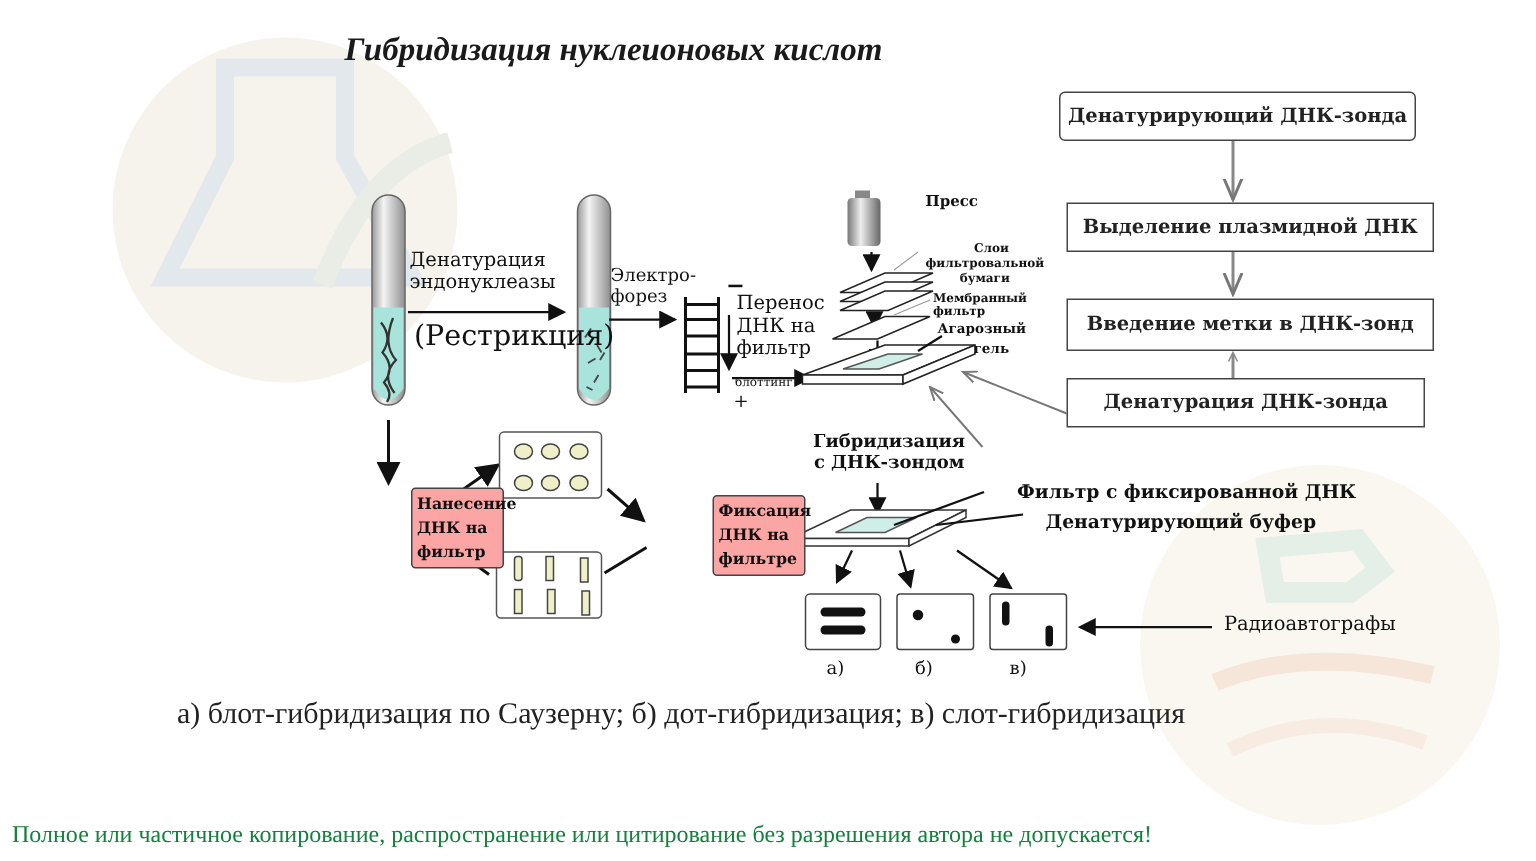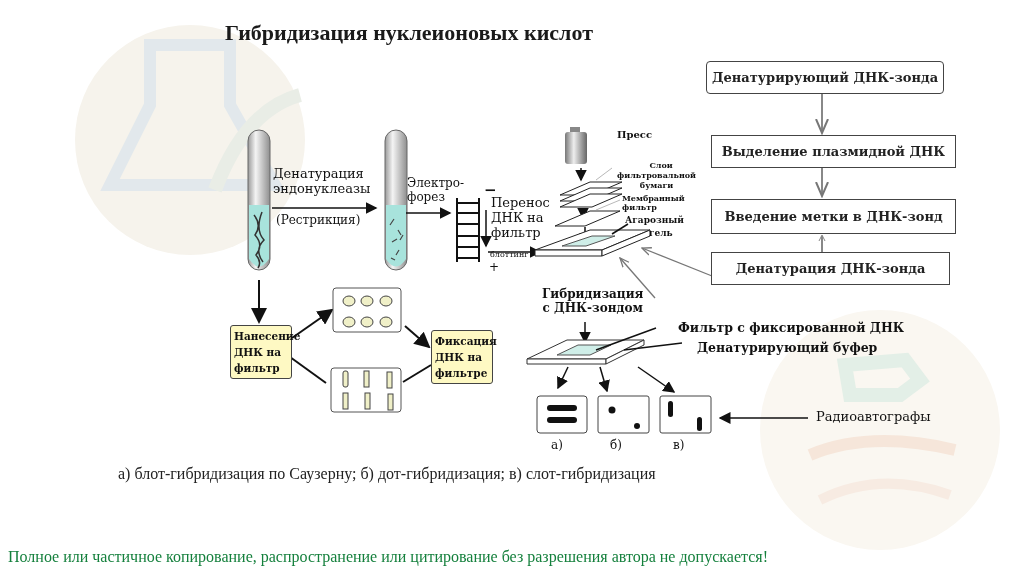--- a/index.html
+++ b/index.html
@@ -1,30 +1,30 @@
 <!DOCTYPE html>
 <html><head>
 <meta charset="utf-8">
 <style>
   html, body { margin:0; padding:0; }
   body { width:1024px; height:574px; background:#ffffff; position:relative; overflow:hidden;
          font-family:"DejaVu Serif", serif; color:#111; }
   .abs { position:absolute; }
   .title { left:0; width:818px; top:20px; text-align:center; font-family:"Liberation Serif", serif;
-           font-size:22px; font-weight:bold; color:#1a1a1a; }
+           font-size:22px; font-weight:bold; color:#1a1a1a;font-style:italic; }
   .wm { position:absolute; pointer-events:none; }
   .flowbox { position:absolute; border:1px solid #444; background:#fff;
              font-family:"DejaVu Serif", serif; font-size:13px; font-weight:bold;
              display:flex; align-items:center; justify-content:center; white-space:nowrap; color:#222; }
   .flowbox.rounded { border-radius:4px; }
   .lbl { position:absolute; font-family:"DejaVu Serif", serif; color:#111; white-space:nowrap; }
   .b { font-weight:bold; }
-  .greenbox { position:absolute; background:#fef9c3; border:1px solid #444; border-radius:3px;
-              font-family:"DejaVu Serif", serif; font-size:10.5px; font-weight:bold; line-height:16px; padding:2px 3px; }
-  .caption { left:118px; top:465px; font-family:"Liberation Serif", serif; font-size:16px; color:#222; }
+  .greenbox { position:absolute; background:#fca5a5; border:1px solid #444; border-radius:3px;
+              font-family:"DejaVu Serif", serif; font-size:10.5px; font-weight:bold; line-height:16px; padding:2px 3px;margin-left:44px; }
+  .caption { left:118px; top:465px; font-family:"Liberation Serif", serif; font-size:20px; color:#222; }
   .copyright { left:8px; top:548px; font-family:"Liberation Serif", serif; font-size:16px; color:#15803d; }
   svg { position:absolute; left:0; top:0; }
 </style>
 </head>
 <body>
 
 <svg class="wm" width="1024" height="574" viewBox="0 0 1024 574">
   <circle cx="190" cy="140" r="115" fill="#f6f3ec"></circle>
   <path d="M150 45 L230 45 L230 105 L275 185 L110 185 L150 105 Z" fill="none" stroke="#e2e8ec" stroke-width="12"></path>
   <path d="M215 190 Q245 110 300 95" fill="none" stroke="#e9ede6" stroke-width="14"></path>
@@ -177,21 +177,21 @@
 
 <div class="flowbox rounded" style="left:706px;top:61px;width:236px;height:31px;">Денатурирующий ДНК-зонда</div>
 <div class="flowbox" style="left:711px;top:135px;width:243px;height:31px;">Выделение плазмидной ДНК</div>
 <div class="flowbox" style="left:711px;top:199px;width:243px;height:33px;">Введение метки в ДНК-зонд</div>
 <div class="flowbox" style="left:711px;top:252px;width:237px;height:31px;">Денатурация ДНК-зонда</div>
 
 <div class="lbl" style="left:273px;top:166px;font-size:13px;line-height:15px;">
   <div>Денатурация</div>
   <div>эндонуклеазы</div>
 </div>
-<div class="lbl" style="left:276px;top:213px;font-size:12px;">(Рестрикция)</div>
+<div class="lbl" style="left:276px;top:213px;font-size:19px;">(Рестрикция)</div>
 
 <div class="lbl" style="left:407px;top:176px;font-size:12px;line-height:14px;">
   <div>Электро-</div>
   <div>форез</div>
 </div>
 <div class="lbl b" style="left:484px;top:181px;font-size:15px;">−</div>
 <div class="lbl" style="left:489px;top:260px;font-size:12px;">+</div>
 
 <div class="lbl" style="left:491px;top:195px;font-size:13px;line-height:15px;">
   <div>Перенос</div>

